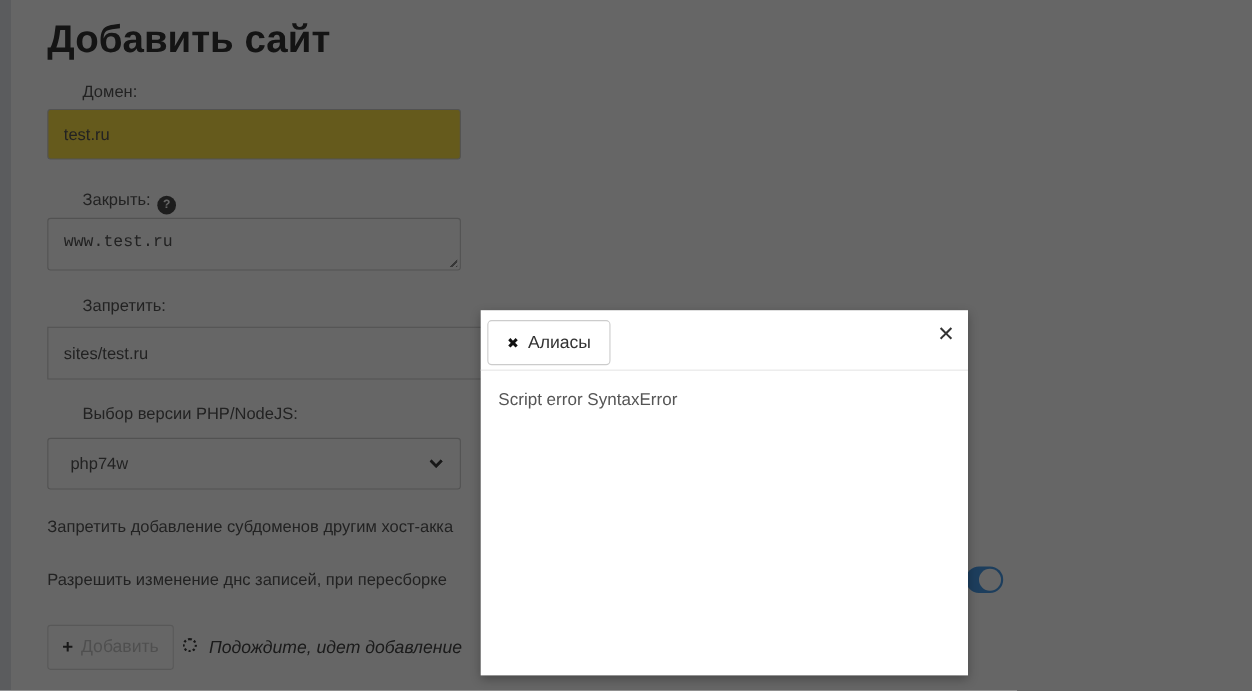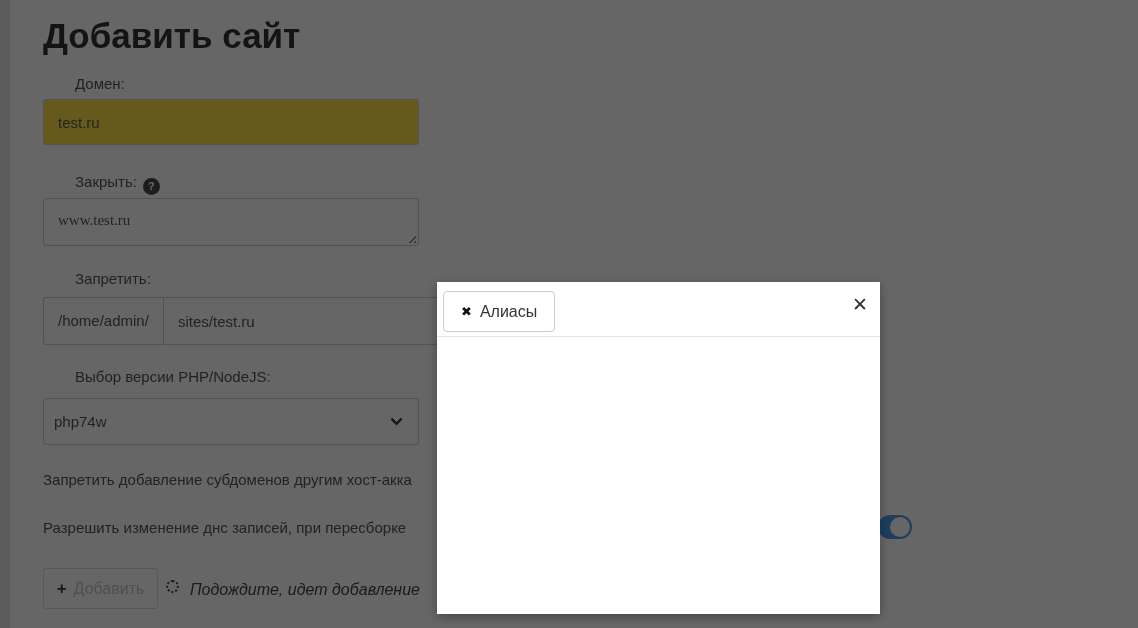--- a/index.html
+++ b/index.html
@@ -33,21 +33,21 @@
   .text-input {
     position: absolute; left: 43px; width: 376px; height: 46px;
     border: 1px solid #ccc; border-radius: 3px; background: #fde047;
     font-family: Liberation Sans, sans-serif;
     font-size: 15px; color: #555; padding: 0 14px; outline: none;
   }
   .textarea-wrap { position: absolute; left: 43px; top: 198px; width: 376px; height: 48px; }
   .alias-textarea {
     width: 100%; height: 100%; resize: none;
     border: 1px solid #ccc; border-radius: 3px; background: #fff;
-    font-family: Liberation Serif, serif;
+    font-family: Liberation Mono, monospace;
     font-size: 15px; color: #555; padding: 13px 14px; outline: none;
     overflow: hidden;
   }
   .resize-handle {
     position: absolute; right: 3px; bottom: 3px; width: 10px; height: 10px;
     clip-path: polygon(100% 0, 100% 100%, 0 100%);
     background: repeating-linear-gradient(135deg, transparent 0 2px, #8a8a8a 2px 3.5px);
   }
   .input-group { position: absolute; left: 43px; top: 297px; width: 698px; height: 48px; display: flex; }
   .input-addon {
@@ -57,21 +57,21 @@
     white-space: nowrap;
   }
   .input-grow {
     flex: 1; height: 100%; border: 1px solid #ccc; border-radius: 0 3px 3px 0;
     background: #fff; font-family: "Liberation Sans", sans-serif;
     font-size: 15px; color: #555; padding: 0 14px; outline: none;
   }
   .select-box {
     position: absolute; left: 43px; top: 398px; width: 376px; height: 47px;
     border: 1px solid #ccc; border-radius: 3px; background: #fff;
-    font-size: 15px; color: #555; line-height: 45px; padding-left: 10px;
+    font-size: 15px; color: #555; line-height: 45px; padding-left: 20px;
     cursor: pointer;
   }
   .select-chevron {
     position: absolute; right: 17px; top: 16px; width: 9px; height: 9px;
     border-right: 3px solid #3d3d3d; border-bottom: 3px solid #3d3d3d;
     border-radius: 1px; transform: rotate(45deg);
   }
   .opt-row { position: absolute; left: 43px; font-size: 15px; color: #555; white-space: nowrap; }
   .toggle {
     position: absolute; left: 878px; top: 515px; width: 34px; height: 24px;
@@ -135,21 +135,20 @@
 <label class="fld-label" style="top:173px">
   <span>Закрыть:</span><span class="help-icon">?</span>
 </label>
 <div class="textarea-wrap">
   <textarea class="alias-textarea" style="">www.test.ru</textarea>
   <div class="resize-handle"></div>
 </div>
 
 <label class="fld-label" style="top:270px">Запретить:</label>
 <div class="input-group">
-  <div class="input-addon">/home/admin/</div>
   <input class="input-grow" type="text" value="sites/test.ru" style="">
 </div>
 
 <label class="fld-label" style="top:368px">Выбор версии PHP/NodeJS:</label>
 <div class="select-box">
   <span>php74w</span>
   <span class="select-chevron"></span>
 </div>
 
 <div class="opt-row" style="top:471px">Запретить добавление субдоменов другим хост-акка</div>
@@ -168,13 +167,14 @@
 <div class="dim-overlay" style="background: rgba(0, 0, 0, 0.6);"></div>
 
 <div class="modal">
   <div class="modal-header">
     <button class="modal-close-btn">
       <span class="heavy-x">✖</span>
       <span>Алиасы</span>
     </button>
     <button class="corner-close">✕</button>
   </div>
+  <div class="modal-body">Script error SyntaxError</div>
 </div>
 
 </body></html>

